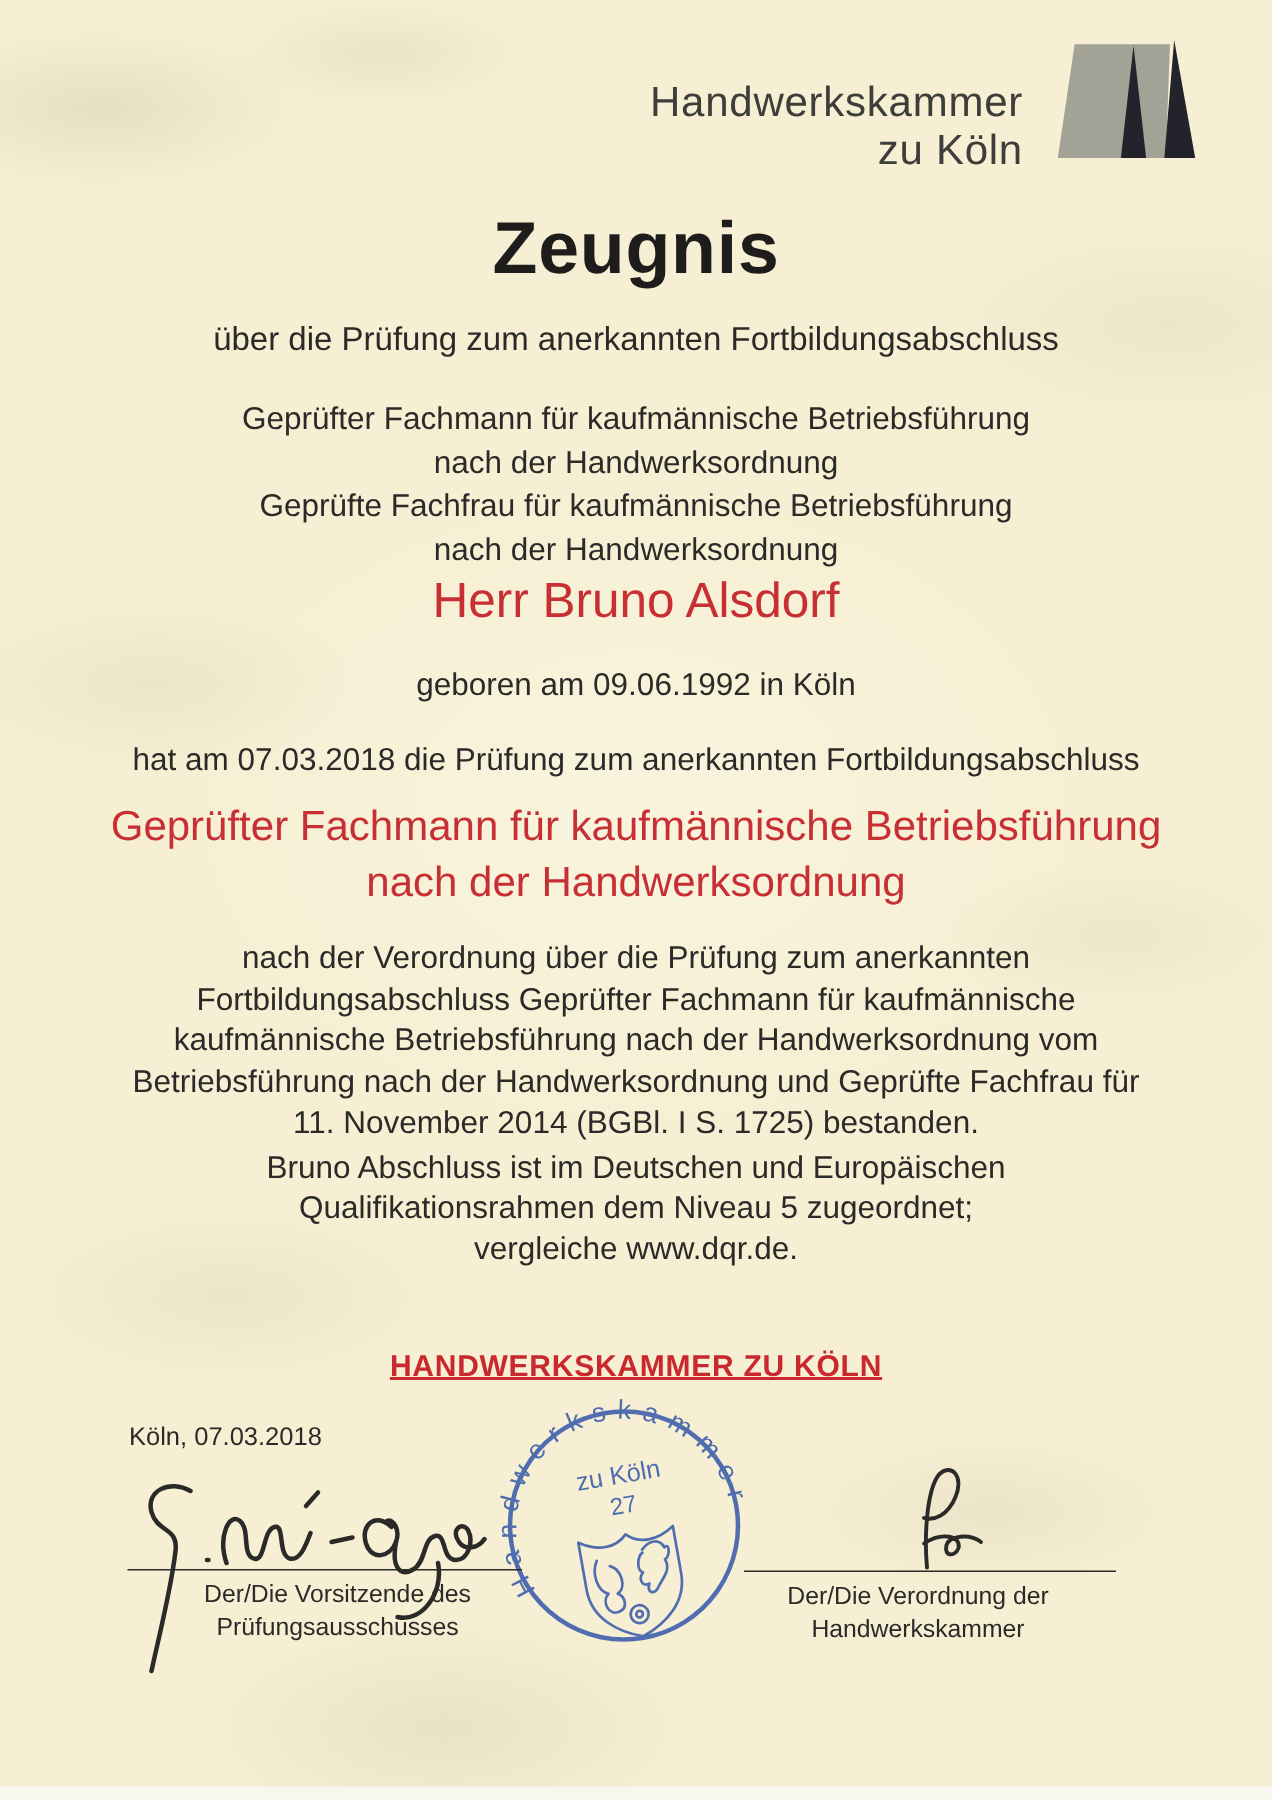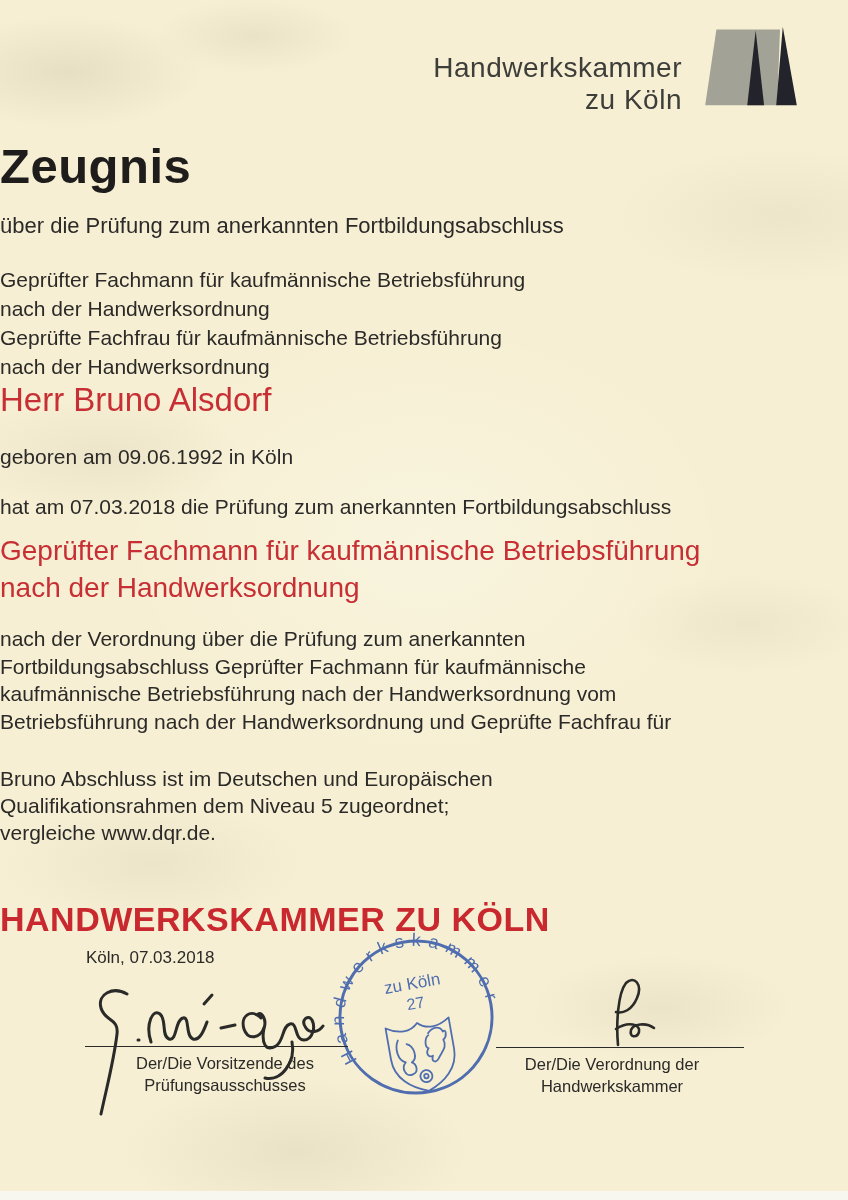--- a/index.html
+++ b/index.html
@@ -16,42 +16,42 @@
       radial-gradient(ellipse 160px 60px at 30% 3%, rgba(150,139,112,.12), transparent 62%),
       radial-gradient(ellipse 260px 110px at 92% 18%, rgba(155,145,120,.10), transparent 62%),
       radial-gradient(ellipse 230px 95px at 12% 38%, rgba(150,140,114,.10), transparent 62%),
       radial-gradient(ellipse 200px 80px at 88% 52%, rgba(150,140,114,.09), transparent 62%),
       radial-gradient(ellipse 240px 100px at 18% 72%, rgba(148,138,110,.10), transparent 62%),
       radial-gradient(ellipse 210px 85px at 78% 84%, rgba(148,138,110,.11), transparent 62%),
       radial-gradient(ellipse 280px 120px at 35% 96%, rgba(148,138,110,.13), transparent 62%),
       radial-gradient(ellipse 420px 300px at 50% 45%, rgba(255,253,242,.35), transparent 75%);
   }
   .abs{position:absolute;}
-  .centered{left:0;right:0;}
+  .centered{left:0;right:0;text-align:center;}
 
   
   .org-name{top:52px;right:166px;text-align:right;font-size:28px;line-height:32px;
     letter-spacing:.5px;color:#3d3d3a;}
   .logo-graphic{top:23px;left:702px;width:98px;height:86px;}
 
   
   .doc-title{top:138px;font-size:49px;font-weight:bold;color:#1e1d1c;letter-spacing:.5px;}
   .doc-subtitle{top:213px;font-size:22px;}
   .qualification{top:265px;font-size:21px;line-height:29px;}
 
   
   .recipient-name{top:381px;font-size:33px;color:#c72f34;}
   .birth-line{top:445px;font-size:21px;}
   .exam-line{top:495px;font-size:21px;}
 
   .awarded-title{top:532px;font-size:28px;line-height:37px;color:#c72f34;}
   .regulation{top:625px;font-size:21px;line-height:27.5px;}
   .dqr{top:765px;font-size:21px;line-height:27px;}
 
-  .issuer-heading{top:900px;font-size:34px;font-weight:bold;color:#c8282e;letter-spacing:.5px;}
+  .issuer-heading{top:900px;font-size:20px;font-weight:bold;color:#c8282e;letter-spacing:.5px;text-decoration:underline;}
   .place-date{top:948px;left:86px;font-size:17px;}
 
   
   .sig-rule{height:0;border-top:1.6px solid #2a2a28;}
   .rule-left{top:1046px;left:85px;width:263px;}
   .rule-right{top:1047px;left:496px;width:248px;}
   .sig-caption{font-size:16.5px;line-height:22px;text-align:center;}
   .caption-left{top:1052px;left:82px;width:286px;}
   .caption-right{top:1053px;left:492px;width:240px;}
   .sig-left-svg{top:982px;left:83px;width:246px;height:138px;}
@@ -95,20 +95,21 @@
   <div class="abs centered awarded-title">
     <div>Geprüfter Fachmann für kaufmännische Betriebsführung</div>
     <div>nach der Handwerksordnung</div>
   </div>
 
   <div class="abs centered regulation">
     <div>nach der Verordnung über die Prüfung zum anerkannten</div>
     <div>Fortbildungsabschluss Geprüfter Fachmann für kaufmännische</div>
     <div>kaufmännische Betriebsführung nach der Handwerksordnung vom</div>
     <div>Betriebsführung nach der Handwerksordnung und Geprüfte Fachfrau für</div>
+    <div>11. November 2014 (BGBl. I S. 1725) bestanden.</div>
   </div>
 
   <div class="abs centered dqr">
     <div>Bruno Abschluss ist im Deutschen und Europäischen</div>
     <div>Qualifikationsrahmen dem Niveau 5 zugeordnet;</div>
     <div>vergleiche www.dqr.de.</div>
   </div>
 
   <div class="abs centered issuer-heading">HANDWERKSKAMMER ZU KÖLN</div>
   <div class="abs place-date">Köln, 07.03.2018</div>

